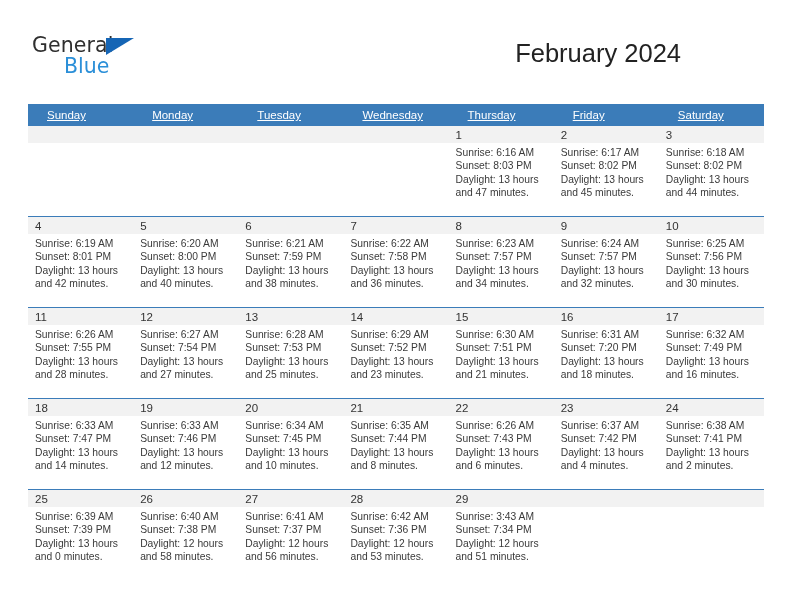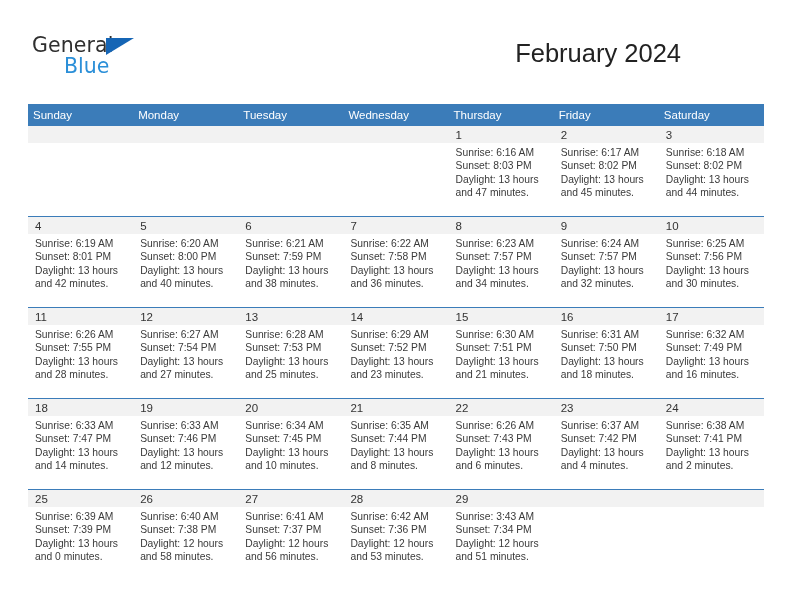--- a/index.html
+++ b/index.html
@@ -96,23 +96,24 @@
     width: 736px;
     border-collapse: collapse;
     table-layout: fixed;
   }
   .calendar th {
     background: #3b7cb9;
     color: #ffffff;
     font-size: 11.5px;
     font-weight: 400;
     text-align: left;
-    padding: 5px 0 5px 5px;
+    padding: 5px 0 5px 19px;
     height: 12px;
     border: none;
+    text-decoration: underline;
   }
   .calendar td {
     vertical-align: top;
     padding: 0;
     height: 90px;
     border: none;
     border-bottom: 1.6px solid #3b7cb9;
     background: #ffffff;
   }
   .calendar tr.week:last-child td {
@@ -345,21 +346,21 @@
             <div>Sunrise: 6:30 AM</div>
             <div>Sunset: 7:51 PM</div>
             <div>Daylight: 13 hours</div>
             <div>and 21 minutes.</div>
           </div>
         </td>
         <td>
           <div class="daynum-band">16</div>
           <div class="cell-lines">
             <div>Sunrise: 6:31 AM</div>
-            <div>Sunset: 7:50 PM</div>
+            <div>Sunset: 7:20 PM</div>
             <div>Daylight: 13 hours</div>
             <div>and 18 minutes.</div>
           </div>
         </td>
         <td>
           <div class="daynum-band">17</div>
           <div class="cell-lines">
             <div>Sunrise: 6:32 AM</div>
             <div>Sunset: 7:49 PM</div>
             <div>Daylight: 13 hours</div>

